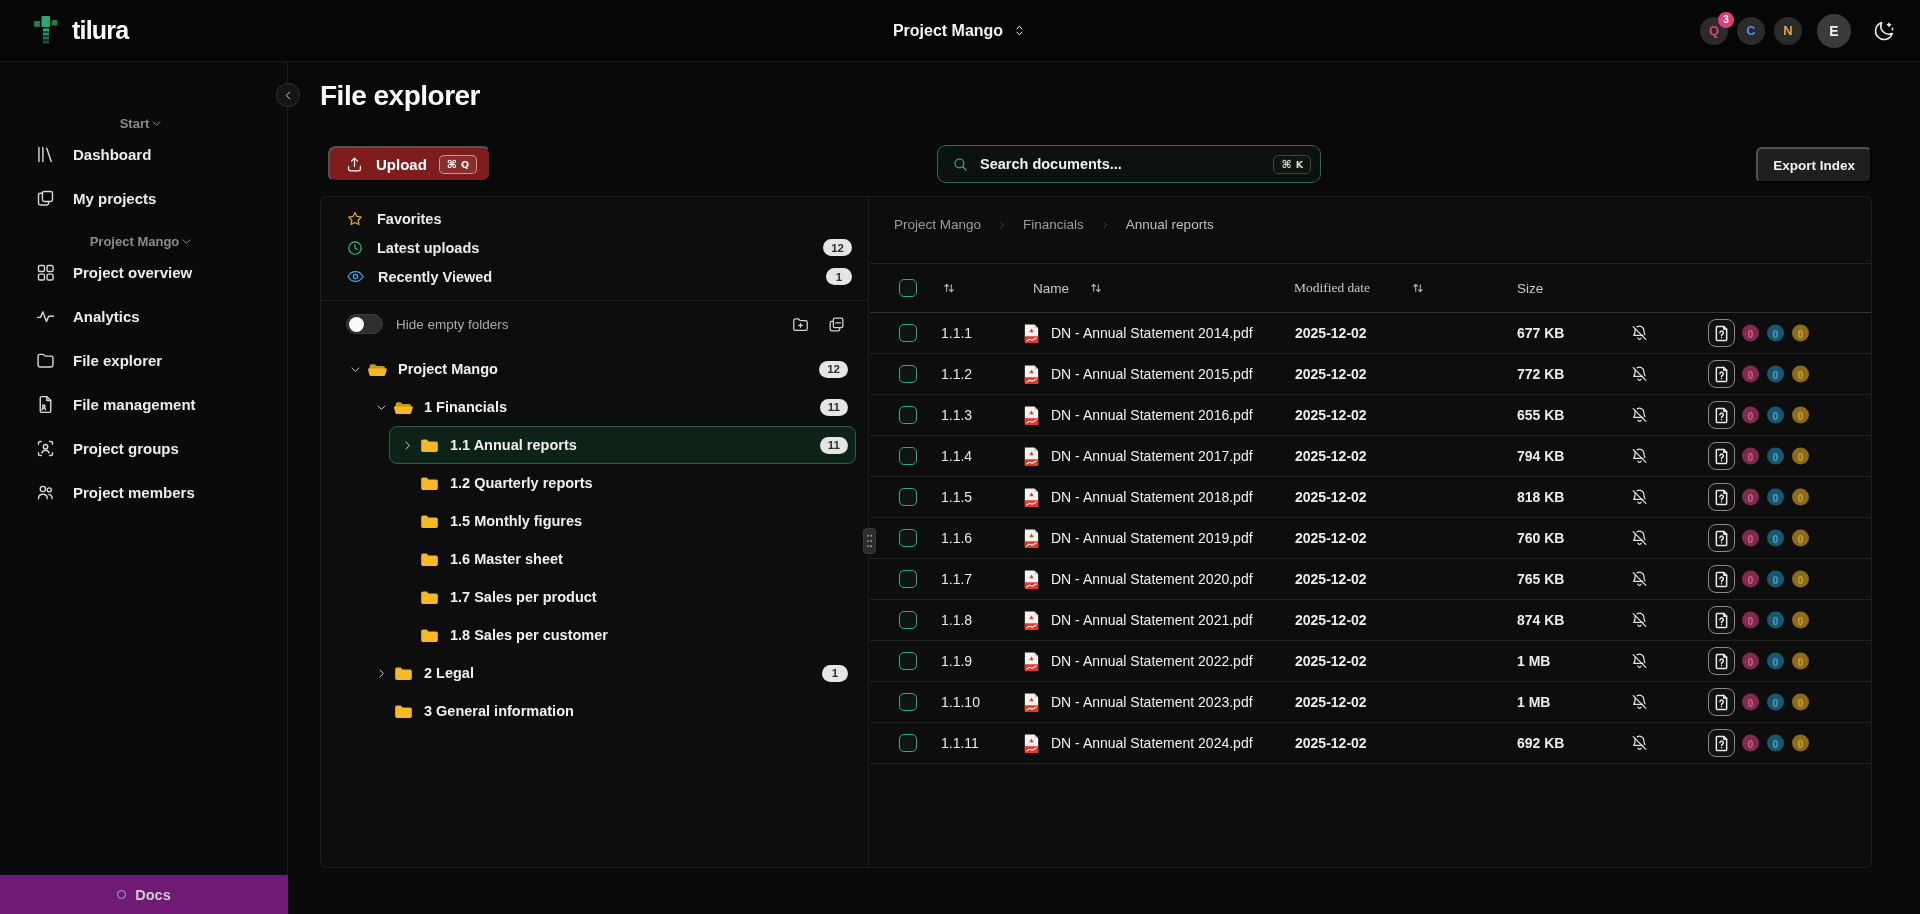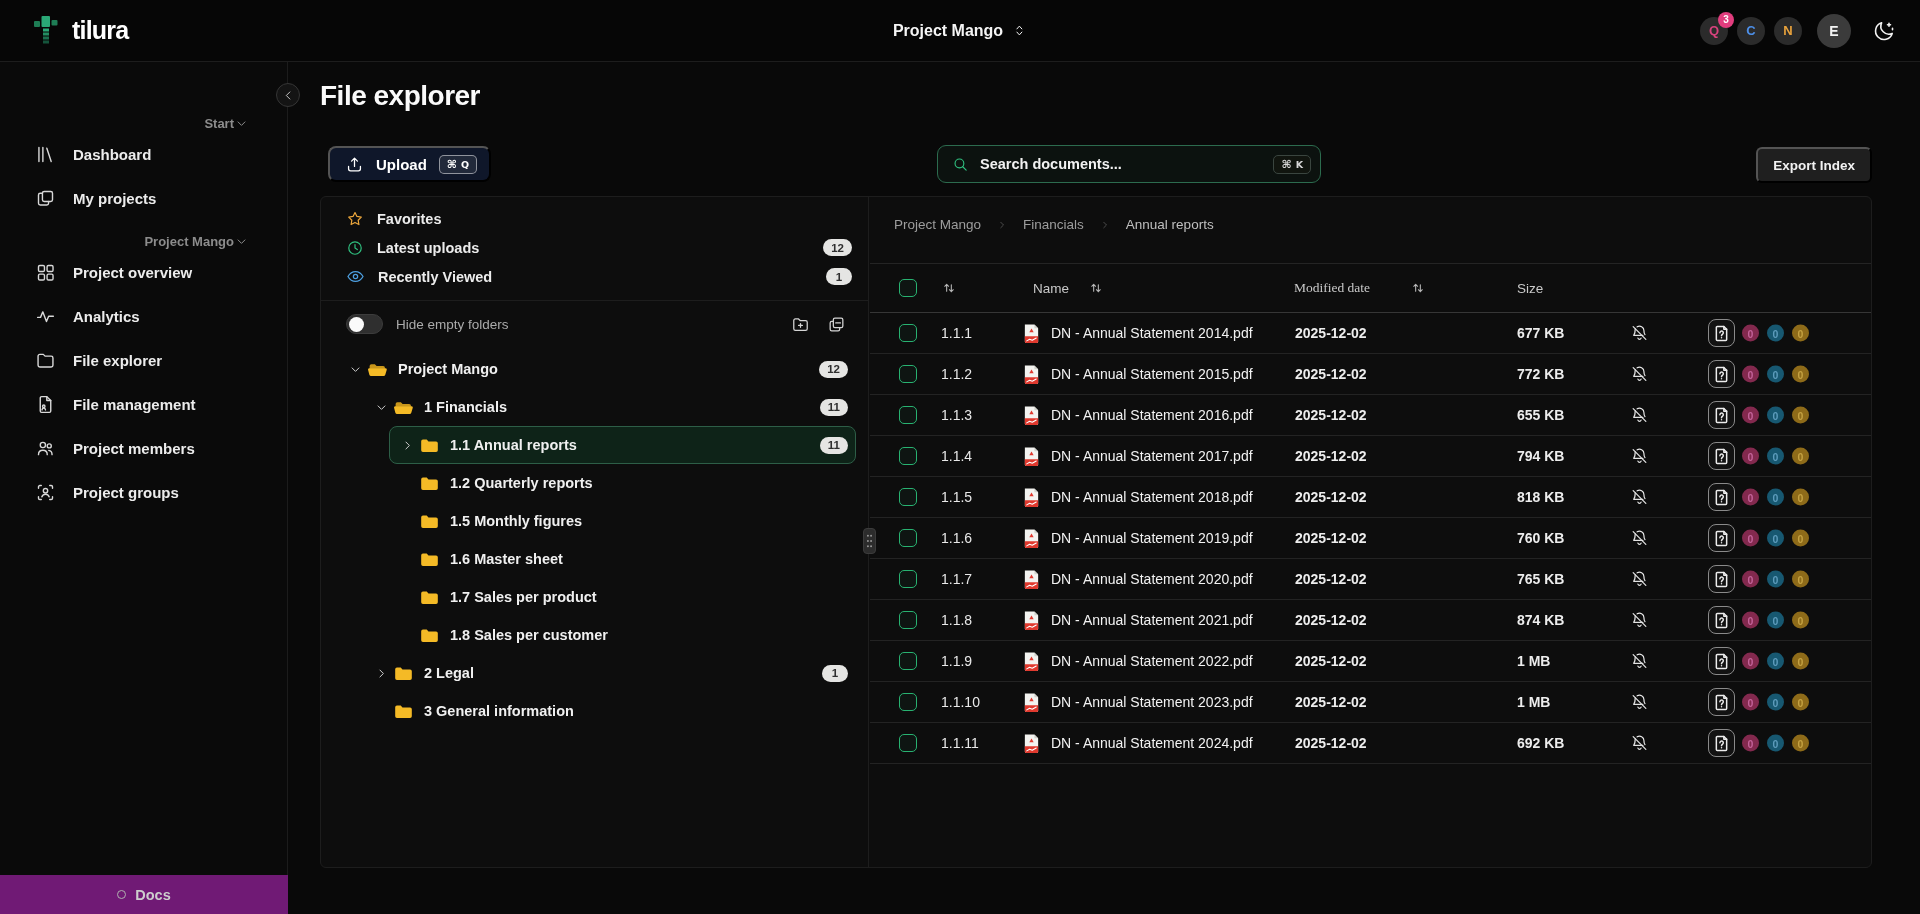--- a/index.html
+++ b/index.html
@@ -26,38 +26,38 @@
   .av-badge { position:absolute; top:-5px; right:-6px; min-width:16px; height:16px; border-radius:8px;
               background:#e23d7e; color:#fff; font-size:10px; font-weight:700; display:flex; align-items:center;
               justify-content:center; padding:0 4px; }
   .theme-btn { margin-left:12px; color:#f2f2f2; cursor:pointer; }
 
   
   .sidebar { position:absolute; top:62px; left:0; bottom:0; width:288px; background:#0a0a0a;
              border-right:1px solid #1c1c1c; }
   .side-section { margin-top:12px; }
   .side-section:first-child { margin-top:52px; }
-  .side-head { display:flex; align-items:center; justify-content:flex-end; height:18px;
+  .side-head { display:flex; align-items:center; justify-content:center; height:18px;
                padding:0 38px 0 35px; color:#8c8c8c; font-size:13px; font-weight:600; cursor:pointer; }
   .side-item { display:flex; align-items:center; gap:17px; padding-left:35px; height:44px;
                font-size:15px; font-weight:600; color:#ececec; cursor:pointer; }
   .side-item .icn { color:#d9d9d9; }
   .docs-bar { position:absolute; left:0; bottom:0; width:288px; height:39px; background:#701a75;
               display:flex; align-items:center; justify-content:center; gap:9px; color:#cdcdcd;
               font-size:14.5px; font-weight:600; cursor:pointer; }
   .docs-dot { width:9px; height:9px; border-radius:50%; border:1.5px solid #b0b0b0; }
   .collapse-btn { position:absolute; left:276px; top:83px; width:24px; height:24px; border-radius:50%;
                   background:#141414; border:1px solid #353535; display:flex; align-items:center;
                   justify-content:center; color:#e0e0e0; cursor:pointer; z-index:20; }
 
   
   .main { position:absolute; left:288px; top:62px; right:0; bottom:0; }
   .page-title { position:absolute; left:32px; top:18px; font-size:28px; font-weight:800;
                 letter-spacing:-0.5px; color:#fafafa; }
-  .upload-btn { position:absolute; left:40px; top:84px; height:36px; background:#0f172a; border-radius:8px;
+  .upload-btn { position:absolute; left:40px; top:84px; height:36px; background:#7f1d1d; border-radius:8px;
                 display:flex; align-items:center; gap:12px; padding:0 12px 0 15px; color:#fff;
                 font-size:15px; font-weight:700; cursor:pointer; }
   .kbd-chip { border:1px solid rgba(255,255,255,.5); background:rgba(255,255,255,.08); border-radius:5px;
               font-size:11px; font-weight:600; padding:2px 7px; display:flex; gap:4px; align-items:center;
               font-family:"DejaVu Sans", sans-serif; }
   .search-box { position:absolute; left:649px; top:83px; width:384px; height:38px; border:1px solid #2c6b4e;
                 background:#0c120f; border-radius:9px; display:flex; align-items:center; gap:11px;
                 padding:0 9px 0 14px; }
   .search-box input { flex:1; background:transparent; border:0; outline:0; color:#f2f2f2; font-size:14.5px;
                       font-weight:600; font-family:inherit; }
@@ -248,37 +248,37 @@
               <path d="M13.5 3v4.5H18"></path>
               <circle cx="10" cy="14" r="1.4"></circle>
               <path d="M8 18.2c.3-1.4 1-2.2 2-2.2s1.7.8 2 2.2"></path>
             </svg>
           </span>
           <span>File management</span>
         </div>
         <div class="side-item">
           <span class="icn">
             <svg width="21" height="21" viewBox="0 0 24 24" fill="none" stroke="currentColor" stroke-width="1.6" stroke-linecap="round" stroke-linejoin="round">
+              <path d="M4 7.2V5.5A1.5 1.5 0 015.5 4h1.7M16.8 4h1.7A1.5 1.5 0 0120 5.5v1.7M20 16.8v1.7a1.5 1.5 0 01-1.5 1.5h-1.7M7.2 20H5.5A1.5 1.5 0 014 18.5v-1.7"></path>
+              <circle cx="12" cy="10" r="2.5"></circle>
+              <path d="M7.8 17c.8-2 2.3-3 4.2-3s3.4 1 4.2 3"></path>
+            </svg>
+          </span>
+          <span>Project groups</span>
+        </div>
+        <div class="side-item">
+          <span class="icn">
+            <svg width="21" height="21" viewBox="0 0 24 24" fill="none" stroke="currentColor" stroke-width="1.6" stroke-linecap="round" stroke-linejoin="round">
               <circle cx="9" cy="8" r="3"></circle>
               <path d="M4 19c0-3 2.2-5 5-5s5 2 5 5"></path>
               <circle cx="16.3" cy="9" r="2.3"></circle>
               <path d="M15.7 14.2c2.5.4 3.8 2.2 3.8 4.8"></path>
             </svg>
           </span>
           <span>Project members</span>
-        </div>
-        <div class="side-item">
-          <span class="icn">
-            <svg width="21" height="21" viewBox="0 0 24 24" fill="none" stroke="currentColor" stroke-width="1.6" stroke-linecap="round" stroke-linejoin="round">
-              <path d="M4 7.2V5.5A1.5 1.5 0 015.5 4h1.7M16.8 4h1.7A1.5 1.5 0 0120 5.5v1.7M20 16.8v1.7a1.5 1.5 0 01-1.5 1.5h-1.7M7.2 20H5.5A1.5 1.5 0 014 18.5v-1.7"></path>
-              <circle cx="12" cy="10" r="2.5"></circle>
-              <path d="M7.8 17c.8-2 2.3-3 4.2-3s3.4 1 4.2 3"></path>
-            </svg>
-          </span>
-          <span>Project groups</span>
         </div>
       </div>
     </div>
   <div class="docs-bar">
     <span class="docs-dot"></span>
     <span>Docs</span>
   </div>
 </nav>
 <div class="collapse-btn">
   <span class="icn">

